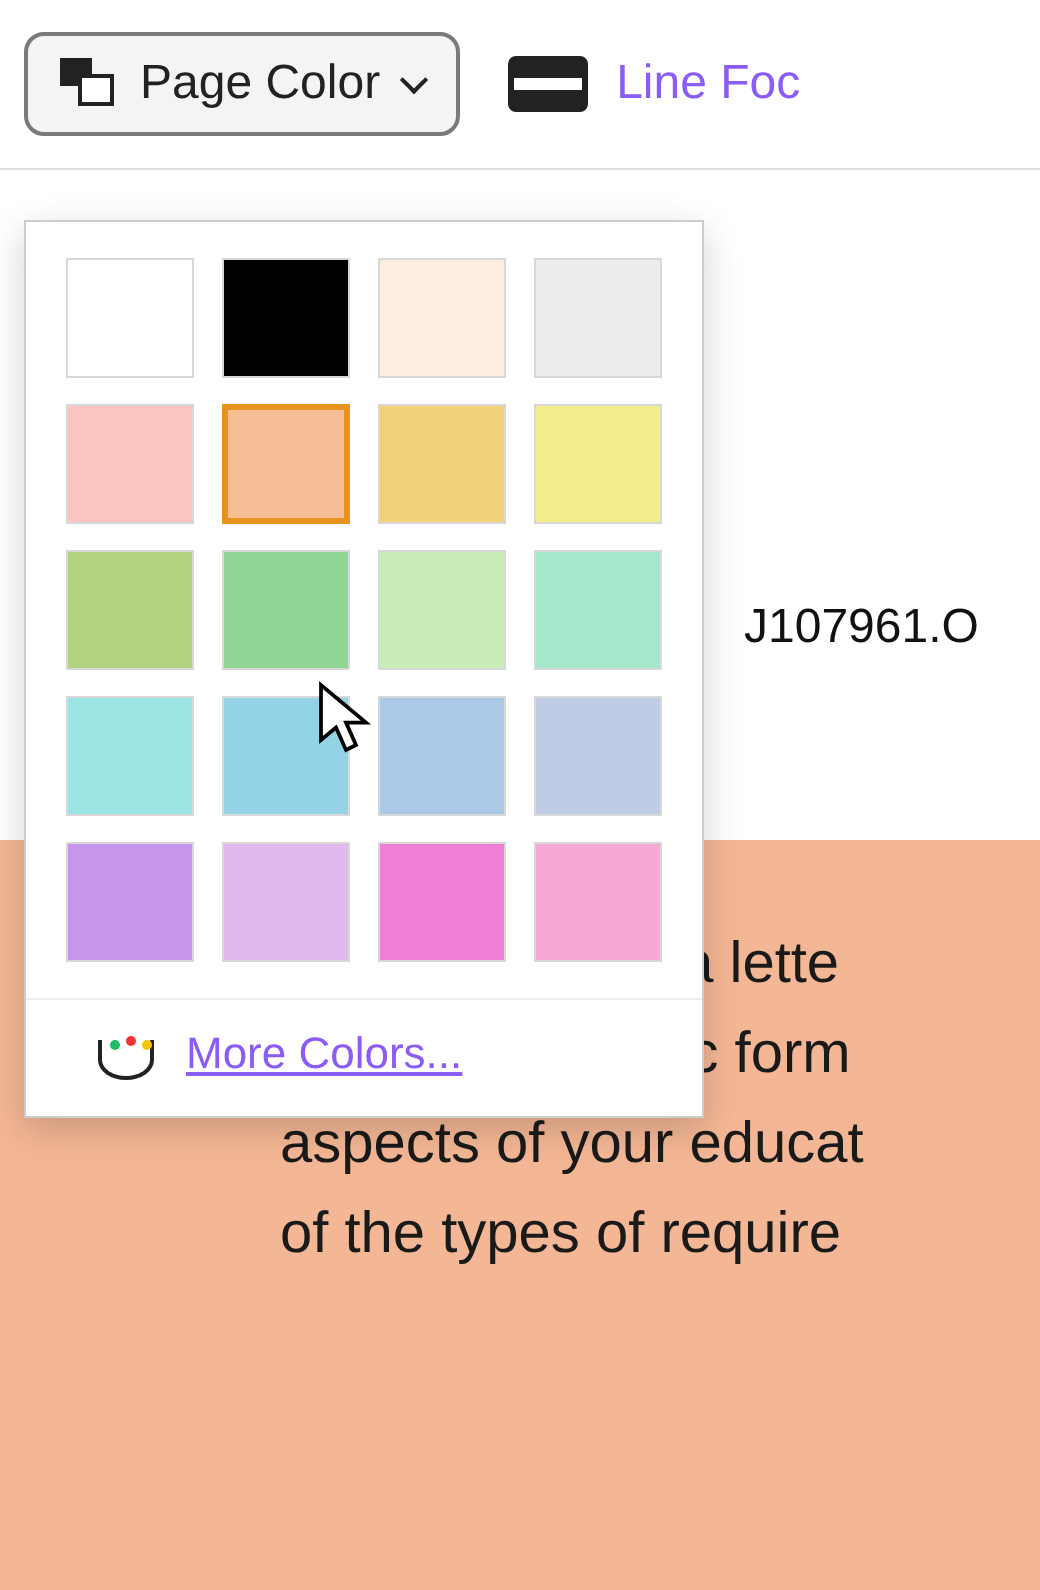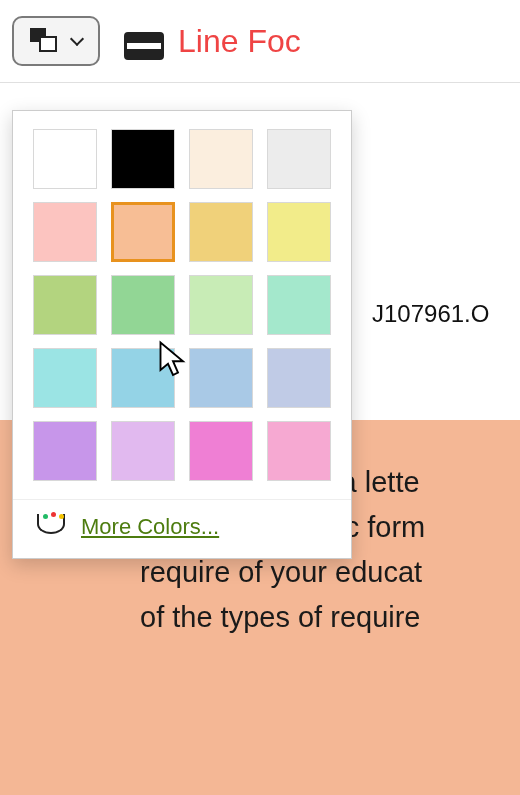--- a/index.html
+++ b/index.html
@@ -26,24 +26,24 @@
       padding: 10px 16px;
       border: 2px solid #7a7a7a;
       border-radius: 10px;
       background: #f4f4f4;
       font-size: 24px;
       color: #222;
       cursor: pointer;
     }
     .toolbar-item-plain {
       display: flex;
-      align-items: flex-end;
+      align-items: flex-start;
       gap: 14px;
-      font-size: 32px;
-      color: #ef4444;
+      font-size: 24px;
+      color: #8b5cf6;
     }
     .overlap-icon { position: relative; width: 30px; height: 26px; }
     .overlap-icon .sq { position: absolute; border: 2.5px solid #222; background: #fff; }
     .overlap-icon .sq:nth-child(1){ width:16px; height:14px; left:0; top:0; background:#222; }
     .overlap-icon .sq:nth-child(2){ width:18px; height:16px; left:9px; top:8px; }
     .chevron {
       display: inline-block;
       width: 10px; height: 10px;
       border-right: 2.5px solid #222;
       border-bottom: 2.5px solid #222;
@@ -85,26 +85,26 @@
     .swatch {
       width: 64px; height: 60px;
       border: 1px solid #d8d8d8;
       cursor: pointer;
     }
     .swatch.selected {
       border: 3px solid #e8921e;
     }
     .more-row {
       display: flex;
-      align-items: flex-start;
+      align-items: flex-end;
       gap: 16px;
-      padding: 14px 20px 18px 24px;
+      padding: 14px 20px 18px 36px;
       border-top: 1px solid #eee;
       font-size: 22px;
-      color: #4d7c0f;
+      color: #8b5cf6;
       cursor: pointer;
     }
     .more-row span { text-decoration: underline; }
     .palette-icon { width:28px; height:20px; border:2.5px solid #222; border-top:none; border-radius: 0 0 28px 28px/0 0 20px 20px; position:relative; }
     .palette-icon .d{ position:absolute; width:5px; height:5px; border-radius:50%; }
     .palette-icon .d1{ background:#2b6; left:4px; top:0; }
     .palette-icon .d2{ background:#e33; left:12px; top:-2px; }
     .palette-icon .d3{ background:#f5c400; left:20px; top:0; }
 
     .content-area {
@@ -149,39 +149,40 @@
   </style>
 </head>
 <body>
 
 <div class="toolbar">
   <div class="toolbar-btn">
     <span class="overlap-icon">
       <span class="sq"></span>
         <span class="sq"></span>
     </span>
+    <span>Page Color</span>
     <span class="chevron"></span>
   </div>
   <div class="toolbar-item-plain">
     <span class="linefocus-icon"></span>
     <span>Line Foc</span>
   </div>
 </div>
 
 <div class="content-area flex-col">
   <div class="doc-bg-top">
     <div class="filename-row">
       <span class="filename-suffix">J107961.O</span>
     </div>
   </div>
   <div class="doc-bg-bottom" style="background: rgb(244, 183, 149);">
     <div class="body-text">
       <span class="line">I'd love to write a lette</span>
       <span class="line">require a specific form</span>
-      <span class="line">require of your educat</span>
+      <span class="line">aspects of your educat</span>
       <span class="line">of the types of require</span>
     </div>
   </div>
 </div>
 
 <div class="dropdown">
   <div class="swatch-grid">
       <div class="swatch" style="background: rgb(255, 255, 255);"></div>
       <div class="swatch" style="background: rgb(0, 0, 0);"></div>
       <div class="swatch" style="background: rgb(251, 238, 222);"></div>

